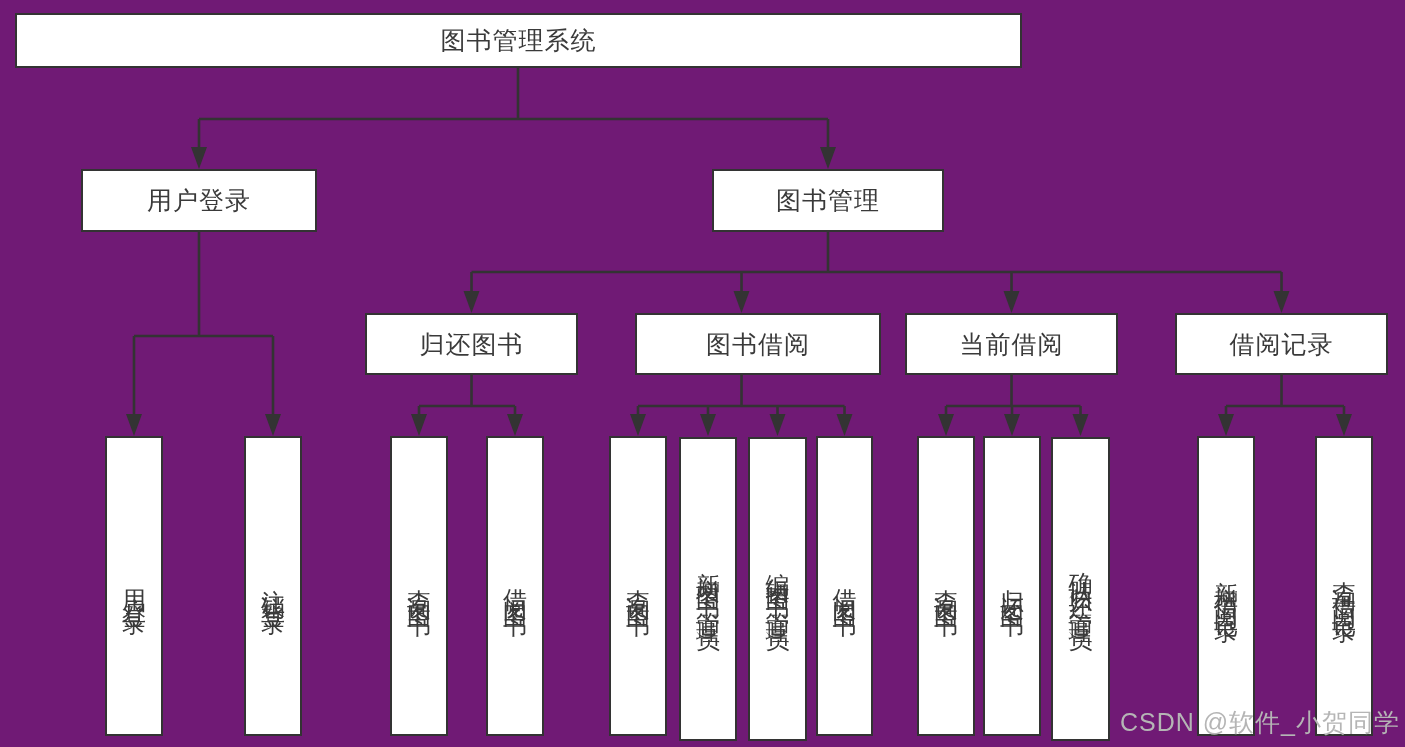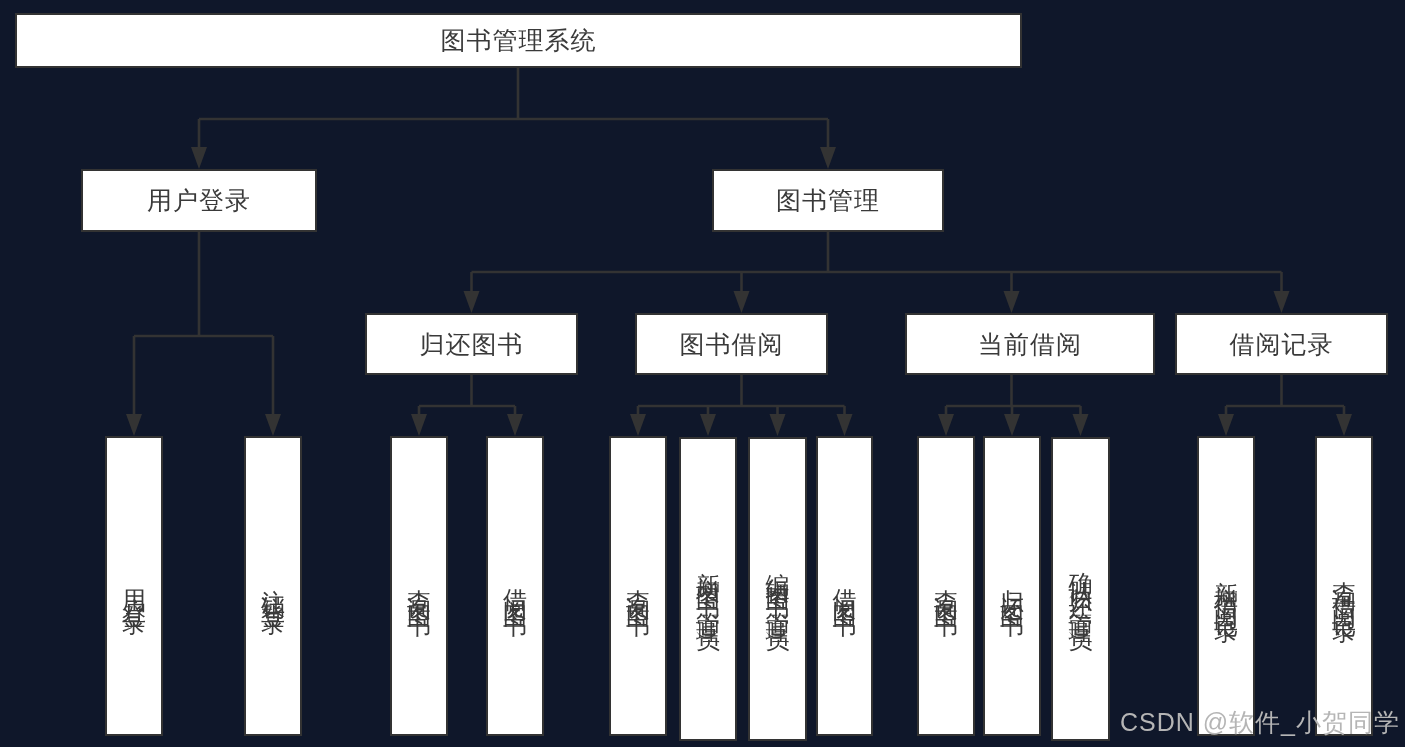--- a/index.html
+++ b/index.html
@@ -1,20 +1,20 @@
 <!DOCTYPE html>
 <html><head>
 <meta charset="utf-8">
 <style>
   html, body { margin: 0; padding: 0; background: #ffffff; }
   .canvas {
     position: relative;
     width: 1405px;
     height: 747px;
-    background: #0f172a;
+    background: #701a75;
     overflow: hidden;
     font-family: "Liberation Sans", "DejaVu Sans", sans-serif;
     color: #3a3a3a;
   }
   .connectors {
     position: absolute;
     left: 0; top: 0;
     width: 1405px; height: 747px;
     pointer-events: none;
   }
@@ -95,24 +95,24 @@
   <div class="box hbox" style="left:81px; top:169px; width:236px; height:63px;">
     <span>用户登录</span>
   </div>
   <div class="box hbox" style="left:712px; top:169px; width:232px; height:63px;">
     <span>图书管理</span>
   </div>
 
   <div class="box hbox" style="left:365px; top:313px; width:213px; height:62px;">
     <span>归还图书</span>
   </div>
-  <div class="box hbox" style="left:635px; top:313px; width:193px; height:62px;">
+  <div class="box hbox" style="left:635px; top:313px; width:246px; height:62px;">
     <span>图书借阅</span>
   </div>
-  <div class="box hbox" style="left:905px; top:313px; width:250px; height:62px;">
+  <div class="box hbox" style="left:905px; top:313px; width:213px; height:62px;">
     <span>当前借阅</span>
   </div>
   <div class="box hbox" style="left:1175px; top:313px; width:213px; height:62px;">
     <span>借阅记录</span>
   </div>
 
   <div class="box vbox" style="left:105px; top:436px; width:58px; height:300px;">
     <span>用户登录</span>
   </div>
   <div class="box vbox" style="left:244px; top:436px; width:58px; height:300px;">

